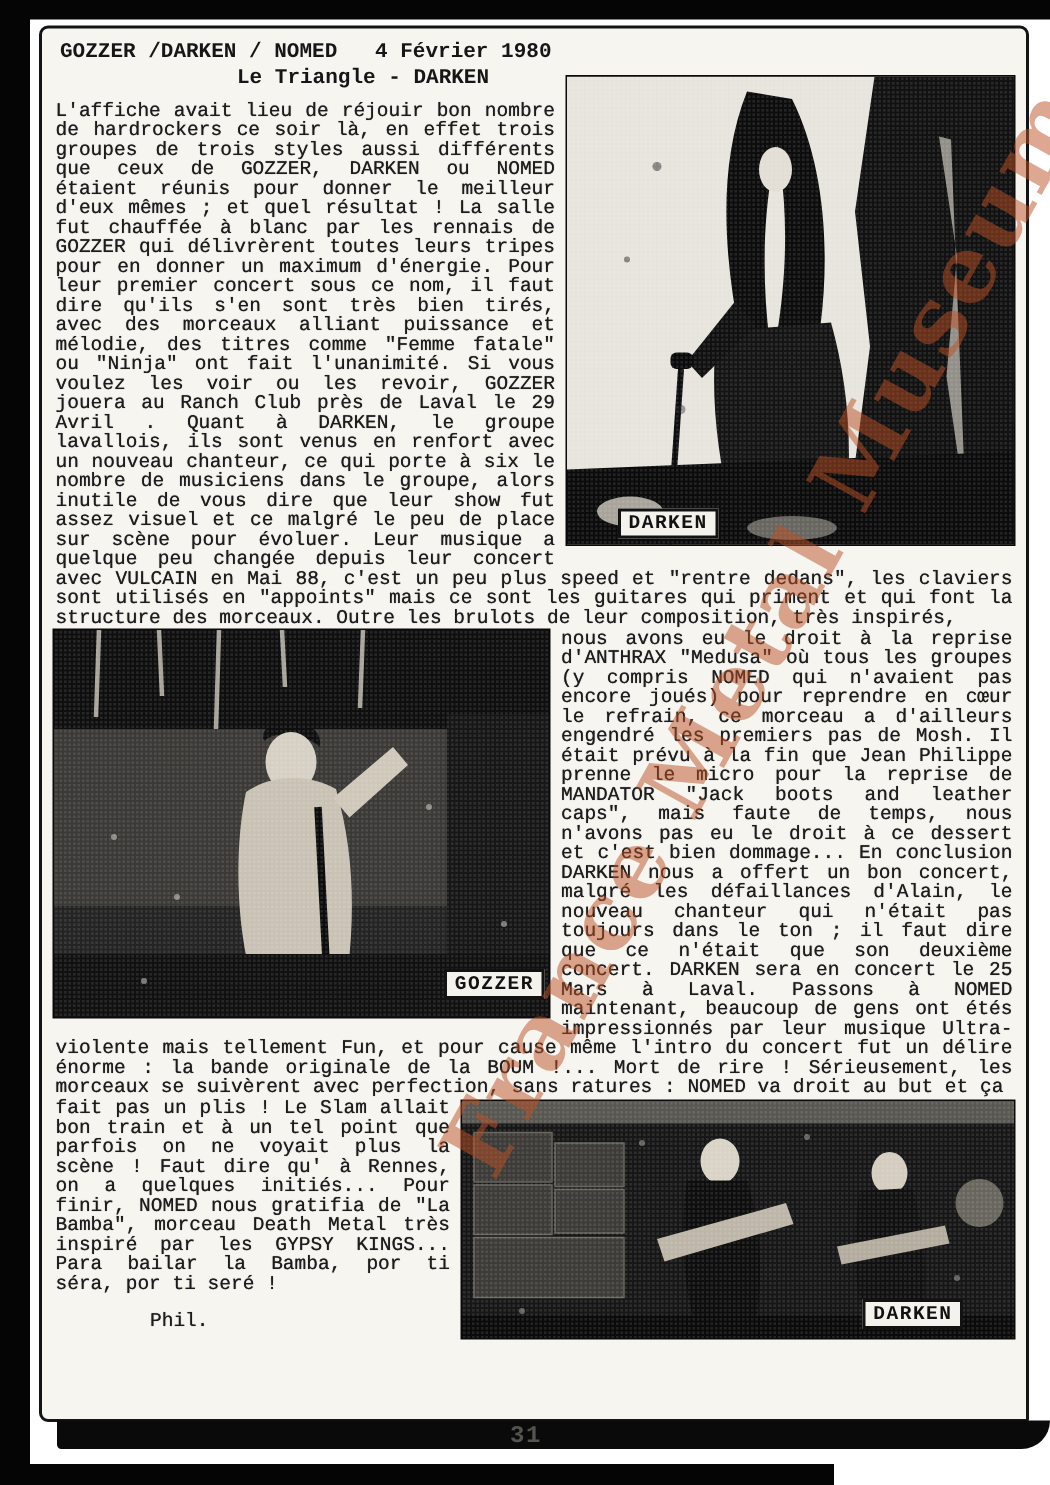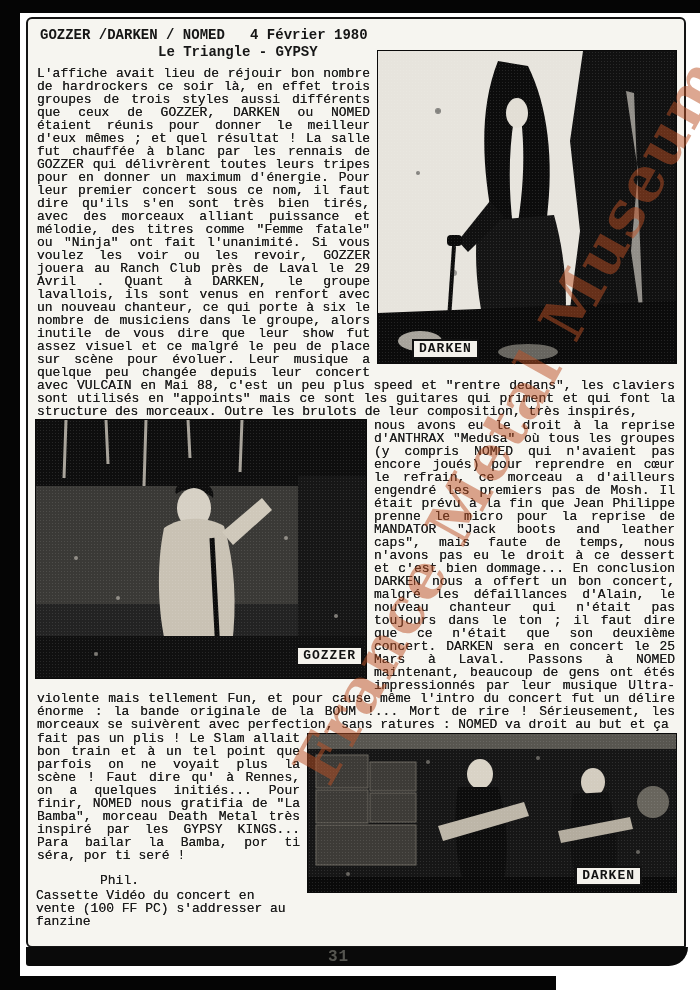--- a/index.html
+++ b/index.html
@@ -11,21 +11,21 @@
   .frame-top   { position:absolute; left:0; top:0; width:700px; height:13px; background:#050505; }
   .frame-left  { position:absolute; left:0; top:0; width:20px; height:990px; background:#050505; }
   .frame-bottom{ position:absolute; left:0; top:976px; width:556px; height:14px; background:#050505; }
   
   .page {
     position:absolute; left:26px; top:17px; width:660px; height:931px;
     background:#f6f5f0; border:2px solid #141414; border-radius:6px 6px 2px 6px;
     padding:6px 8px; box-sizing:border-box; overflow:visible;
   }
   .page-bottom-bar {
-    position:absolute; left:26px; top:947px; width:662px; height:19px;
+    position:absolute; left:38px; top:947px; width:662px; height:19px;
     background:#0a0a0a; border-radius:0 0 26px 4px; z-index:9;
   }
   .page-number {
     position:absolute; left:302px; top:1px; color:#555550;
     font:700 16px "Liberation Mono", monospace; letter-spacing:1px;
   }
   
   .title-block { margin:2px 0 6px 4px; }
   .title-line { white-space:pre-wrap; font:700 14px/17px "Liberation Mono", monospace; color:#161616; }
   .title-line2 { padding-left:118px; }
@@ -93,21 +93,21 @@
           <ellipse cx="150" cy="301" rx="30" ry="8" fill="#b5b0a6" opacity="0.55"></ellipse>
           <circle cx="60" cy="60" r="3" fill="#222222" opacity="0.5"></circle>
           <circle cx="40" cy="122" r="2" fill="#222222" opacity="0.5"></circle>
           <circle cx="76" cy="222" r="3" fill="#222222" opacity="0.4"></circle>
         </svg>
         <span class="photo-label label-top">DARKEN</span>
       </div>
 
       <div class="title-block">
         <div class="title-line">GOZZER /DARKEN / NOMED   4 Février 1980</div>
-        <div class="title-line title-line2">Le Triangle - GYPSY</div>
+        <div class="title-line title-line2">Le Triangle - DARKEN</div>
       </div>
 
       <p class="body-text">L'affiche avait lieu de réjouir bon nombre de hardrockers ce soir là, en effet trois groupes de trois styles aussi différents que ceux de GOZZER, DARKEN ou NOMED étaient réunis pour donner le meilleur d'eux mêmes ; et quel résultat ! La salle fut chauffée à blanc par les rennais de GOZZER qui délivrèrent toutes leurs tripes pour en donner un maximum d'énergie. Pour leur premier concert sous ce nom, il faut dire qu'ils s'en sont très bien tirés, avec des morceaux alliant puissance et mélodie, des titres comme "Femme fatale" ou "Ninja" ont fait l'unanimité. Si vous voulez les voir ou les revoir, GOZZER jouera au Ranch Club près de Laval le 29 Avril . Quant à DARKEN, le groupe lavallois, ils sont venus en renfort avec un nouveau chanteur, ce qui porte à six le nombre de musiciens dans le groupe, alors inutile de vous dire que leur show fut assez visuel et ce malgré le peu de place sur scène pour évoluer. Leur musique a quelque peu changée depuis leur concert avec VULCAIN en Mai 88, c'est un peu plus speed et "rentre dedans", les claviers sont utilisés en "appoints" mais ce sont les guitares qui priment et qui font la structure des morceaux. Outre les brulots de leur composition, très inspirés,</p>
 
       <div class="photo photo-mid-left">
         <svg viewBox="0 0 330 258" preserveAspectRatio="none">
           <rect width="330" height="258" fill="#232323"></rect>
           <rect width="330" height="66" fill="#0e0e0e"></rect>
           <g stroke="#cfc9bd" stroke-width="3" opacity="0.8">
             <line x1="30" y1="0" x2="28" y2="58"></line>
@@ -163,21 +163,20 @@
               <circle cx="40" cy="140" r="2"></circle>
           </g>
         </svg>
         <span class="photo-label label-bot">DARKEN</span>
       </div>
 
       <p class="body-text">fait pas un plis ! Le Slam allait bon train et à un tel point que parfois on ne voyait plus la scène ! Faut dire qu' à Rennes, on a quelques initiés... Pour finir, NOMED nous gratifia de "La Bamba", morceau Death Metal très inspiré par les GYPSY KINGS... Para bailar la Bamba, por ti séra, por ti seré !</p>
 
       <p class="body-text signature">Phil.</p>
 
-      <p class="body-text video-note">Cassette Vidéo du concert en vente (100 FF PC) s'addresser au fanzine</p>
 
     </div>
   </div>
 
   <div class="watermark">France Metal Museum</div>
 
   <div class="page-bottom-bar">
     <span class="page-number">31</span>
   </div>
 

